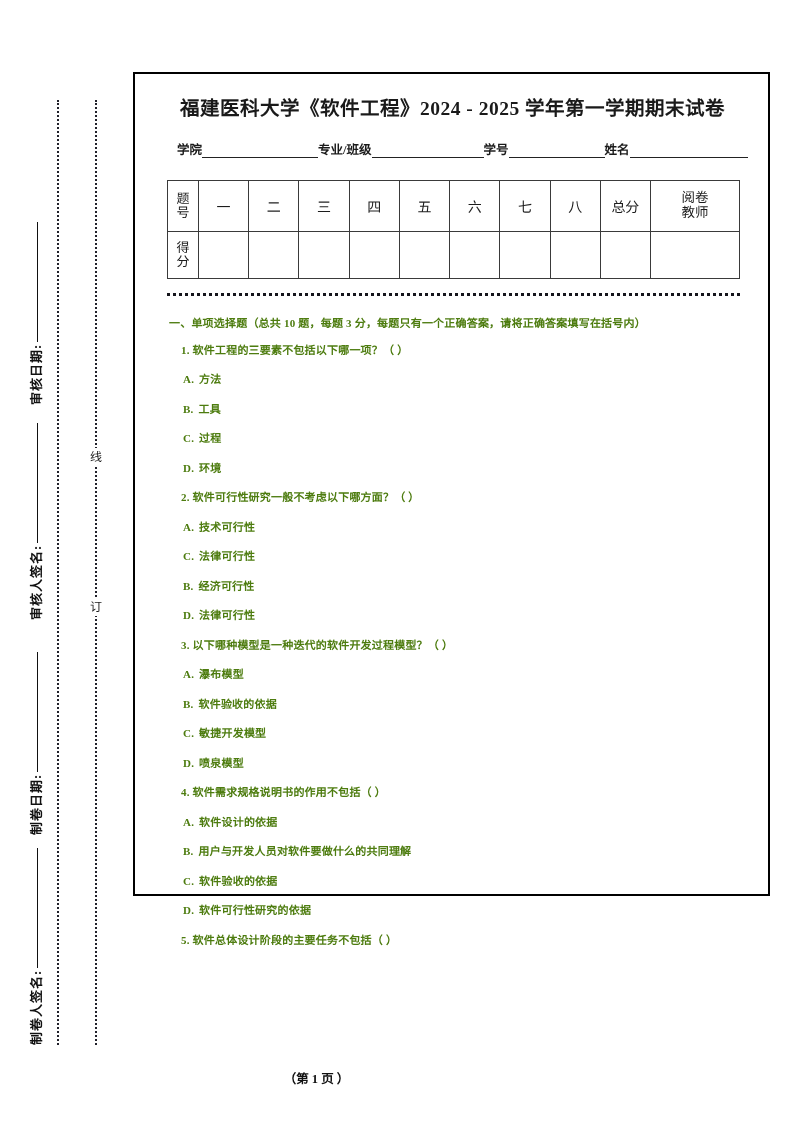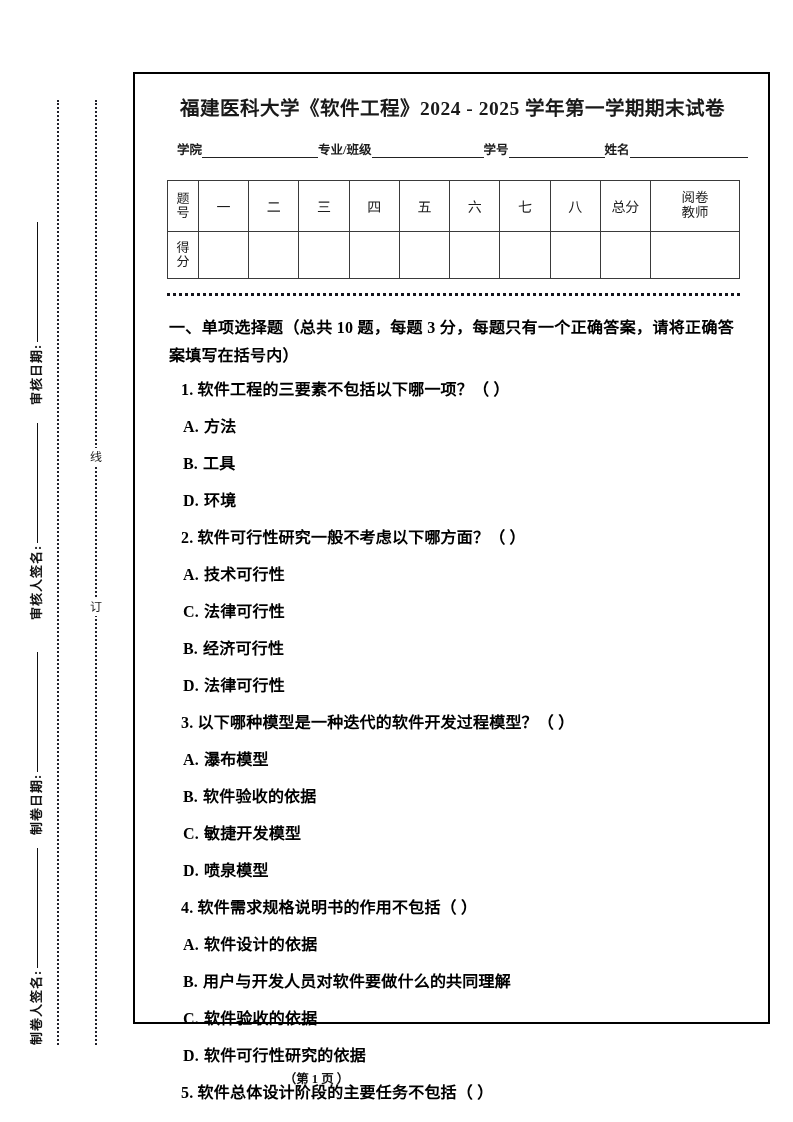--- a/index.html
+++ b/index.html
@@ -70,21 +70,21 @@
     vertical-align: 3px;
     margin-left: 2px;
   }
 
   
   .sheet {
     position: absolute;
     left: 133px;
     top: 72px;
     width: 637px;
-    height: 952px;
+    height: 824px;
     border: 2px solid #000000;
     box-sizing: border-box;
     background: #ffffff;
   }
   .sheet-inner {
     padding: 14px 18px 0 20px;
   }
 
   .paper-title {
     text-align: center;
@@ -146,22 +146,22 @@
 
   .dot-sep {
     margin: 14px 10px 0 12px;
     border-top: 3px dotted #15151c;
   }
 
   
   .qbody {
     padding: 0 16px 0 14px;
     margin-top: 18px;
-    font-size: 16px;
-    color: #000000;
+    font-size: 11px;
+    color: #4d7c0f;
   }
   .section-head {
     font-weight: bold;
     line-height: 1.72;
     margin-bottom: 9px;
     text-align: justify;
     letter-spacing: 0.2px;
   }
   .q-stem {
     font-weight: bold;
@@ -285,20 +285,23 @@
       <div class="section-head">一、单项选择题（总共 10 题，每题 3 分，每题只有一个正确答案，请将正确答案填写在括号内）</div>
 
       <div class="q-stem">1. 软件工程的三要素不包括以下哪一项？（  ）</div>
       <div class="q-opt">
         <span class="optkey">A.</span><span>方法</span>
       </div>
       <div class="q-opt">
         <span class="optkey">B.</span><span>工具</span>
       </div>
       <div class="q-opt">
+        <span class="optkey">C.</span><span>过程</span>
+      </div>
+      <div class="q-opt">
         <span class="optkey">D.</span><span>环境</span>
       </div>
 
       <div class="q-stem">2. 软件可行性研究一般不考虑以下哪方面？（  ）</div>
       <div class="q-opt">
         <span class="optkey">A.</span><span>技术可行性</span>
       </div>
       <div class="q-opt">
         <span class="optkey">C.</span><span>法律可行性</span>
       </div>

